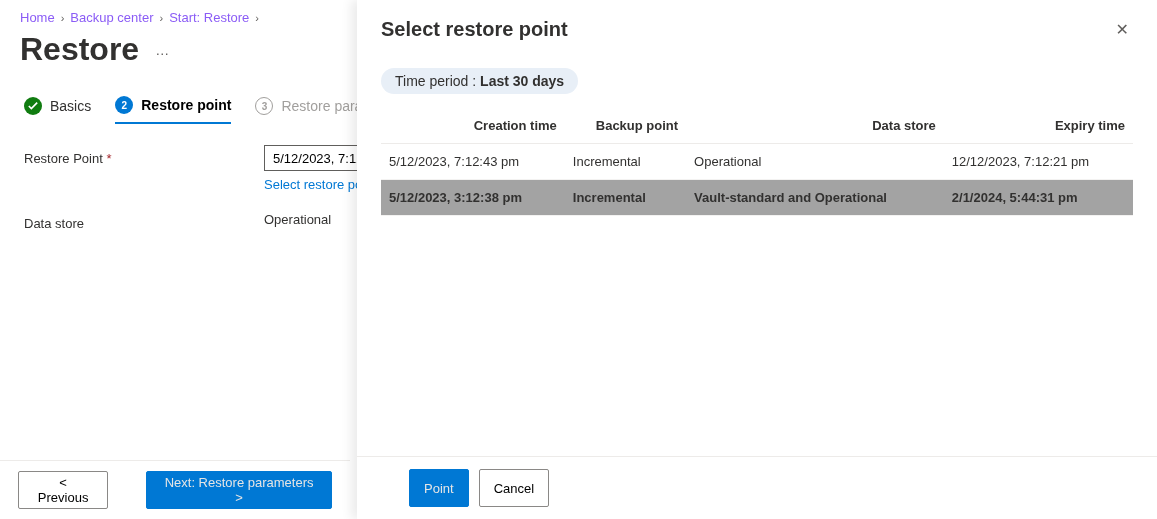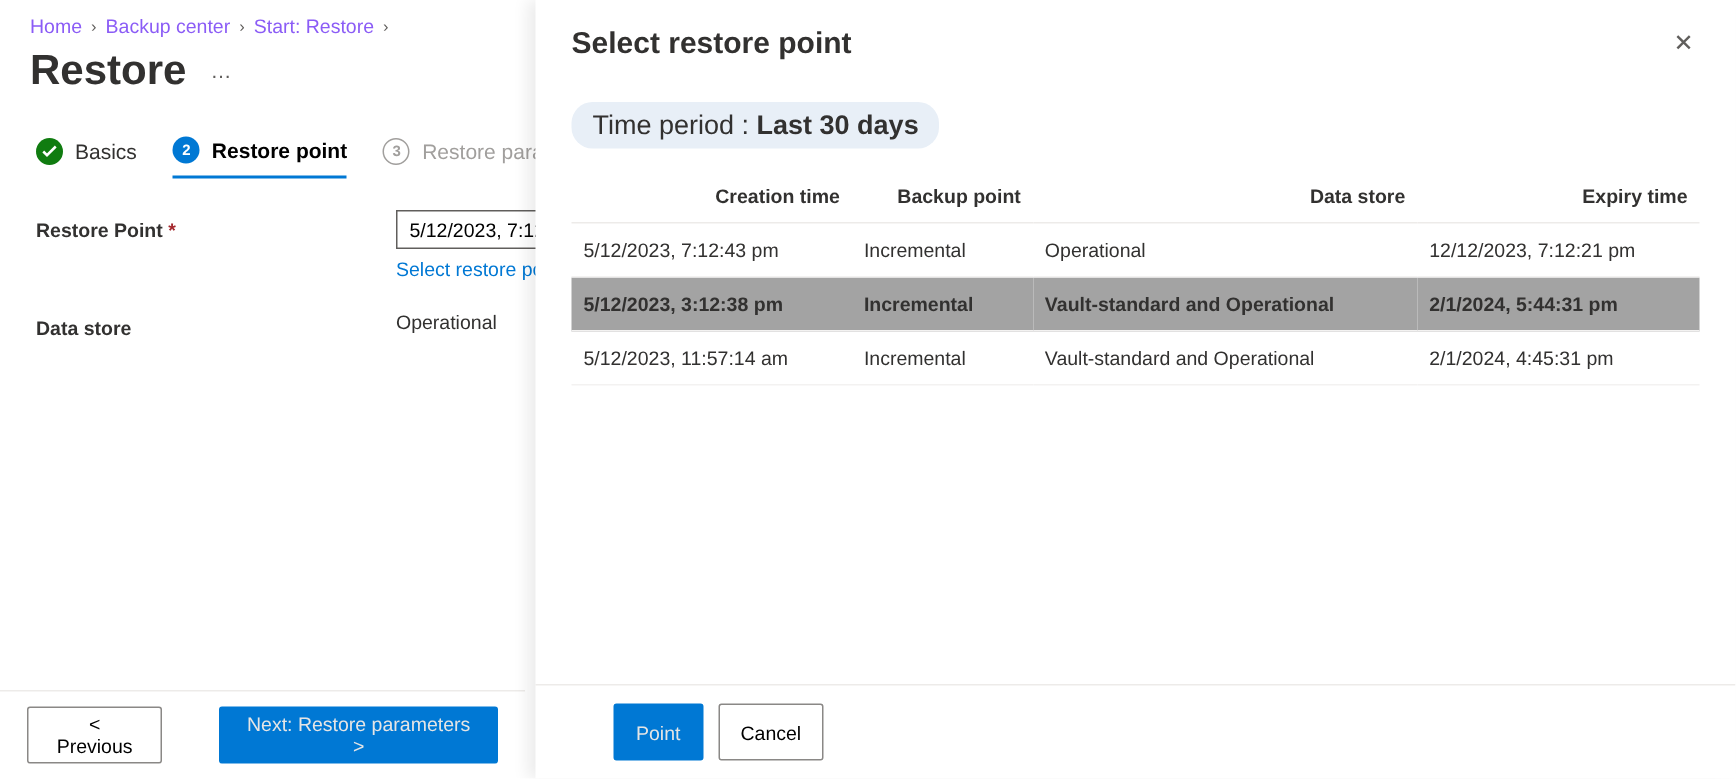--- a/index.html
+++ b/index.html
@@ -6,57 +6,57 @@
     body { font-family: "Segoe UI", Arial, sans-serif; font-size: 13px; color: #323130; background: #fff; width: 1157px; height: 519px; overflow: hidden; position: relative; }
     a { text-decoration: none; }
 
     
     .breadcrumb { display: flex; align-items: center; gap: 6px; padding: 10px 20px 0 20px; font-size: 13px; }
     .breadcrumb a { color: #8b5cf6; }
     .bc-sep { color: #605e5c; font-size: 11px; }
 
     
     .title-row { display: flex; align-items: center; gap: 16px; padding: 6px 20px 20px 20px; }
-    .page-title { font-size: 28px; font-weight: 600; }
+    .page-title { font-size: 32px; font-weight: 600; }
     .more-dots { color: #605e5c; font-size: 14px; letter-spacing: 1px; cursor: pointer; }
 
     
     .wizard { display: flex; align-items: center; gap: 24px; padding: 0 24px; border-bottom: 1px solid transparent; }
     .step { display: flex; align-items: center; gap: 8px; padding: 8px 0; font-size: 14px; text-align: right; }
     .step.active { color: #000; font-weight: 600; border-bottom: 2px solid #0078d4; }
     .step.disabled { color: #a19f9d; }
     .badge { width: 18px; height: 18px; border-radius: 50%; display: inline-flex; align-items: center; justify-content: center; font-size: 10px; font-weight: 600; color: #fff; }
     .badge.green { background: #107c10; }
     .badge.blue { background: #0078d4; }
     .badge.gray-outline { background: #fff; color: #a19f9d; border: 1px solid #a19f9d; }
     .badge svg { width: 10px; height: 10px; }
 
     
     .form-area { padding: 20px 24px; }
     .row { display: flex; align-items: flex-start; margin-bottom: 18px; }
-    .row-label { width: 240px; font-size: 13px; padding-top: 6px; font-weight: bold; }
+    .row-label { width: 240px; font-size: 13px; padding-top: 6px; }
     .req { color: #a4262c; }
     .row-field { flex: 0 0 auto; width: 250px; }
     .rp-input { width: 100%; height: 26px; border: 1px solid #605e5c; padding: 0 8px; font-size: 13px; font-family: inherit; }
     .link-action { display: inline-block; margin-top: 6px; color: #0078d4; font-size: 13px; cursor: pointer; }
     .static-val { font-size: 13px; padding-top: 2px; }
 
     
     .footer { position: absolute; left: 0; bottom: 0; width: 350px; border-top: 1px solid #edebe9; padding: 10px 18px; display: flex; gap: 10px; background: #fff; }
     .btn { height: 38px; padding: 0 14px; font-size: 13px; border-radius: 2px; cursor: pointer; font-family: inherit; }
     .btn.secondary { background: #fff; border: 1px solid #8a8886; }
     .btn.primary { background: #0078d4; border: 1px solid #0078d4; color: #e5e5e5; margin-left: 28px; }
 
     
     .panel { position: absolute; top: 0; right: 0; width: 800px; height: 519px; background: #fff; box-shadow: -6px 0 10px rgba(0,0,0,0.08); display: flex; flex-direction: column; }
     .panel-header { display: flex; justify-content: space-between; align-items: flex-start; padding: 18px 24px 8px 24px; }
     .panel-title { font-size: 20px; font-weight: 600; }
     .close-x { font-size: 16px; line-height: 1; color: #605e5c; cursor: pointer; padding: 4px; }
     .panel-body { padding: 18px 24px 0 24px; flex: 1; overflow: auto; }
-    .pill { display: inline-block; background: #e8eff7; border-radius: 14px; padding: 5px 14px; font-size: 18px; margin-bottom: 14px; }
+    .pill { display: inline-block; background: #e8eff7; border-radius: 14px; padding: 5px 14px; font-size: 14px; margin-bottom: 14px; }
     .pill b { font-weight: 600; }
 
     table { width: 100%; border-collapse: collapse; font-size: 13px; }
     th { text-align: right; font-weight: 600; padding: 10px 8px; border-bottom: 1px solid #edebe9; }
     td { padding: 10px 8px; border-bottom: 1px solid #f3f2f1; cursor: pointer; }
     tr.selected td { background: #a3a3a3; font-weight: bold; }
 
     .panel-footer { border-top: 1px solid #edebe9; padding: 12px 24px; display: flex; gap: 10px; }
   </style>
 </head>
@@ -142,26 +142,20 @@
             <td>Incremental</td>
             <td>Operational</td>
             <td>12/12/2023, 7:12:21 pm</td>
           </tr>
           <tr class="selected">
             <td>5/12/2023, 3:12:38 pm</td>
             <td>Incremental</td>
             <td>Vault-standard and Operational</td>
             <td>2/1/2024, 5:44:31 pm</td>
           </tr>
-          <tr>
-            <td>5/12/2023, 11:57:14 am</td>
-            <td>Incremental</td>
-            <td>Vault-standard and Operational</td>
-            <td>2/1/2024, 4:45:31 pm</td>
-          </tr>
         </tbody>
     </table>
   </div>
 
   <div class="panel-footer">
     <button class="btn primary">Point</button>
     <button class="btn secondary">Cancel</button>
   </div>
 </div>
 

